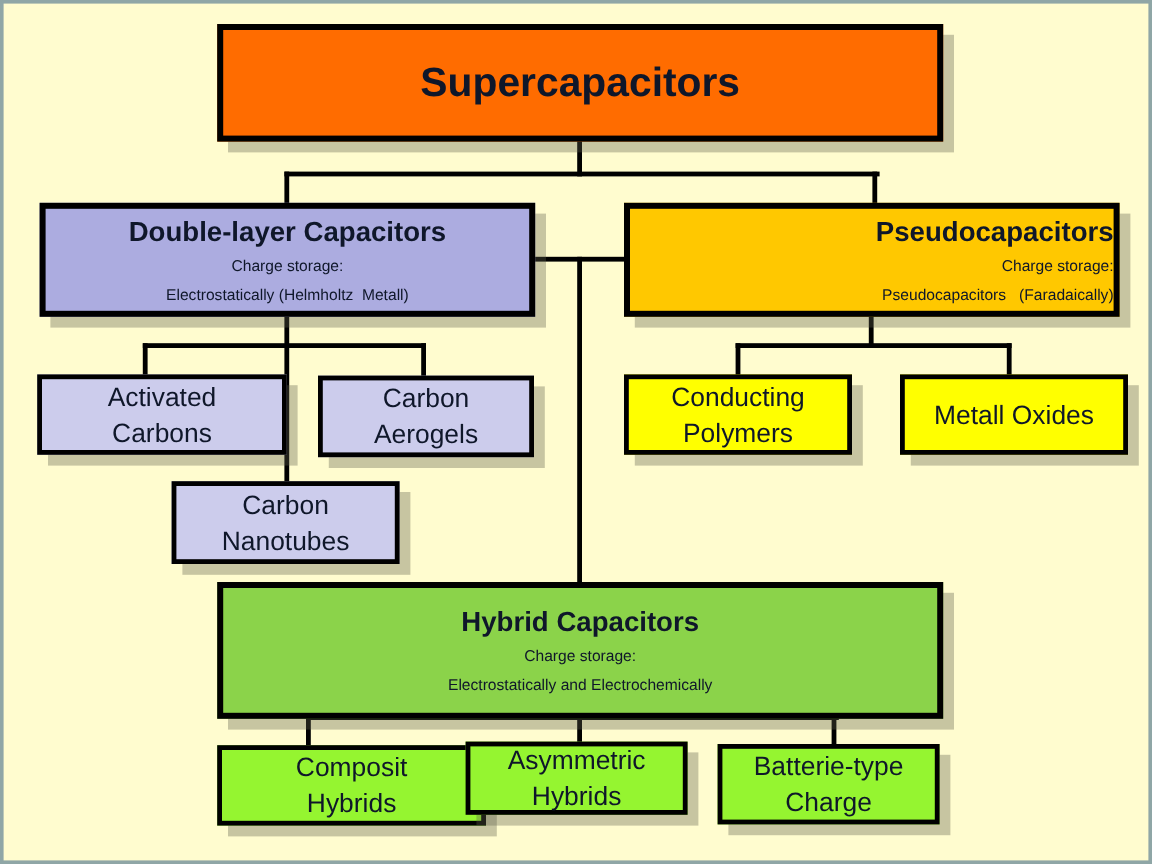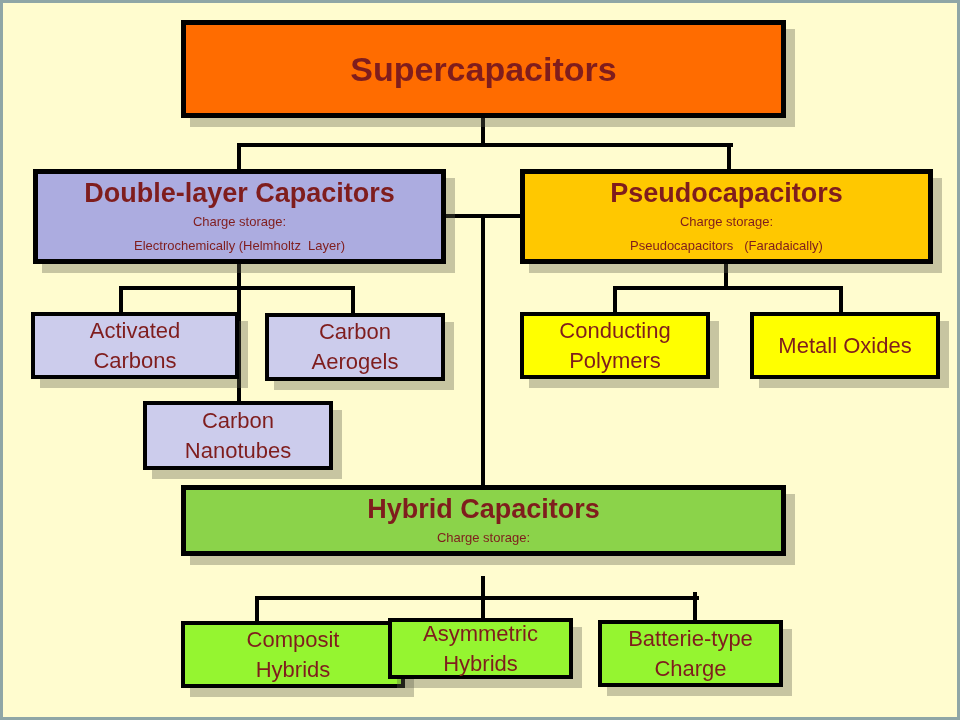--- a/index.html
+++ b/index.html
@@ -4,48 +4,48 @@
 <style>
   html,body{margin:0;padding:0;background:#e8e8e8;}
   .slide{
     position:relative;
     width:960px;height:720px;
     box-sizing:border-box;
     border:3px solid #8FA6A6;
     background:#FFFCCF;
     overflow:hidden;
     font-family:"Liberation Sans", sans-serif;
-    color:#7f1d1d;
+    color:#0f172a;
   }
   
   .cline{position:absolute;background:#000;}
   
   .node{
     position:absolute;
     box-sizing:border-box;
     border:4px solid #000;
     box-shadow:9px 9px 0 0 rgba(95,95,75,0.35);
     display:flex;flex-direction:column;
     align-items:center;justify-content:center;
     text-align:center;
     z-index:2;
   }
   .node .title{white-space:pre-line;}
   .node .sub{font-size:13px;line-height:24px;white-space:pre-wrap;}
   .big{border-width:5px;}
-  .big .title{font-weight:bold;font-size:27px;line-height:34px;}
+  .big .title{font-weight:bold;font-size:23px;line-height:34px;}
   .child .title{font-size:22px;line-height:30px;}
 
   
   #n-super{left:178px;top:17px;width:605px;height:98px;}
   #n-super .title{font-size:34px;font-weight:bold;}
   
   #n-dl{left:30px;top:166px;width:413px;height:95px;}
   #n-ps{left:517px;top:166px;width:413px;height:95px;}
-  #n-hy{left:178px;top:482px;width:605px;height:71px;}
+  #n-hy{left:178px;top:482px;width:605px;height:114px;}
   
   #n-ac{left:28px;top:309px;width:208px;height:67px;}
   #n-ca{left:262px;top:310px;width:180px;height:68px;}
   #n-cn{left:140px;top:398px;width:190px;height:69px;}
   
   #n-cp{left:517px;top:309px;width:190px;height:67px;}
   #n-mo{left:747px;top:309px;width:190px;height:67px;}
   
   #n-ch{left:178px;top:618px;width:224px;height:67px;}
   #n-ah{left:385px;top:615px;width:185px;height:61px;}
@@ -95,24 +95,24 @@
   <div class="cline" id="c17"></div>
   <div class="cline" id="c18"></div>
 
   <div class="node big" id="n-super" style="background-color: rgb(255, 108, 0);">
     <div class="title">Supercapacitors</div>
   </div>
 
   <div class="node big" id="n-dl" style="background-color: rgb(172, 172, 224);">
     <div class="title">Double-layer Capacitors</div>
     <div class="sub">Charge storage:</div>
-    <div class="sub">Electrochemically (Helmholtz  Layer)</div>
+    <div class="sub">Electrostatically (Helmholtz  Metall)</div>
   </div>
 
-  <div class="node big" id="n-ps" style="background-color: rgb(255, 200, 0);">
+  <div class="node big" id="n-ps" style="background-color: rgb(255, 200, 0); align-items: flex-end;">
     <div class="title">Pseudocapacitors</div>
     <div class="sub">Charge storage:</div>
     <div class="sub">Pseudocapacitors   (Faradaically)</div>
   </div>
 
   <div class="node child" id="n-ac" style="background-color: rgb(204, 204, 236);">
     <div class="title">Activated
 Carbons</div>
   </div>
 
@@ -131,20 +131,21 @@
   </div>
 
   <div class="node child" id="n-cp" style="background-color: rgb(255, 255, 0);">
     <div class="title">Conducting
 Polymers</div>
   </div>
 
   <div class="node big" id="n-hy" style="background-color: rgb(139, 211, 74);">
     <div class="title">Hybrid Capacitors</div>
     <div class="sub">Charge storage:</div>
+    <div class="sub">Electrostatically and Electrochemically</div>
   </div>
 
   <div class="node child" id="n-ch" style="background-color: rgb(149, 245, 48);">
     <div class="title">Composit
 Hybrids</div>
   </div>
 
   <div class="node child" id="n-ah" style="background-color: rgb(149, 245, 48);">
     <div class="title">Asymmetric
 Hybrids</div>

